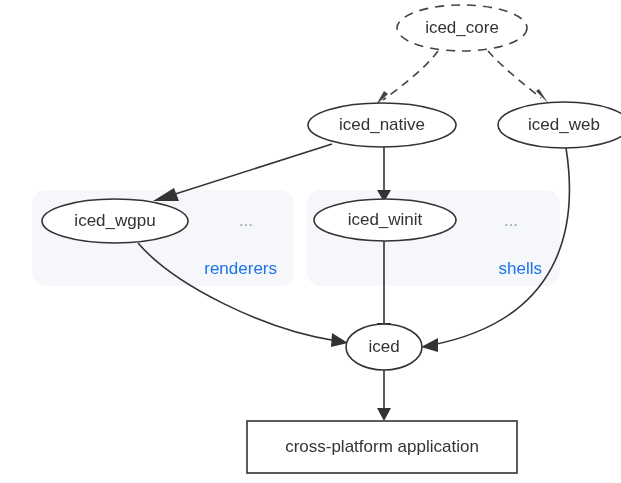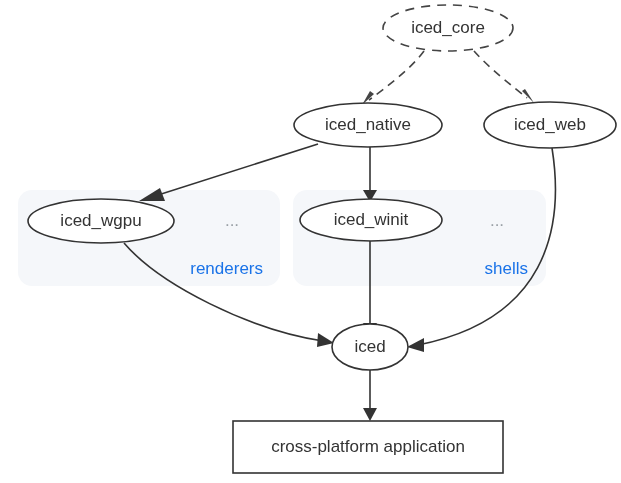--- a/index.html
+++ b/index.html
@@ -10,20 +10,21 @@
   body {
     width: 621px;
     height: 483px;
     font-family: "Liberation Sans", sans-serif;
     overflow: hidden;
   }
   #diagram-root {
     position: relative;
     width: 589px;
     height: 483px;
+    padding-left: 14px;
   }
   svg#diagram-svg {
     display: block;
     width: 621px;
     height: 483px;
   }
   .node-label {
     font-family: "Liberation Sans", sans-serif;
     font-size: 17px;
     fill: #333333;

